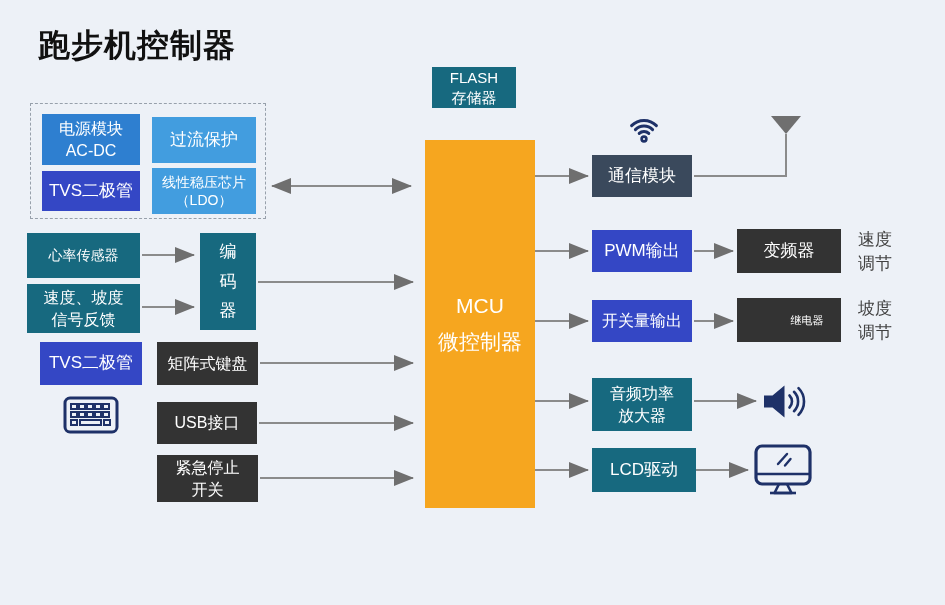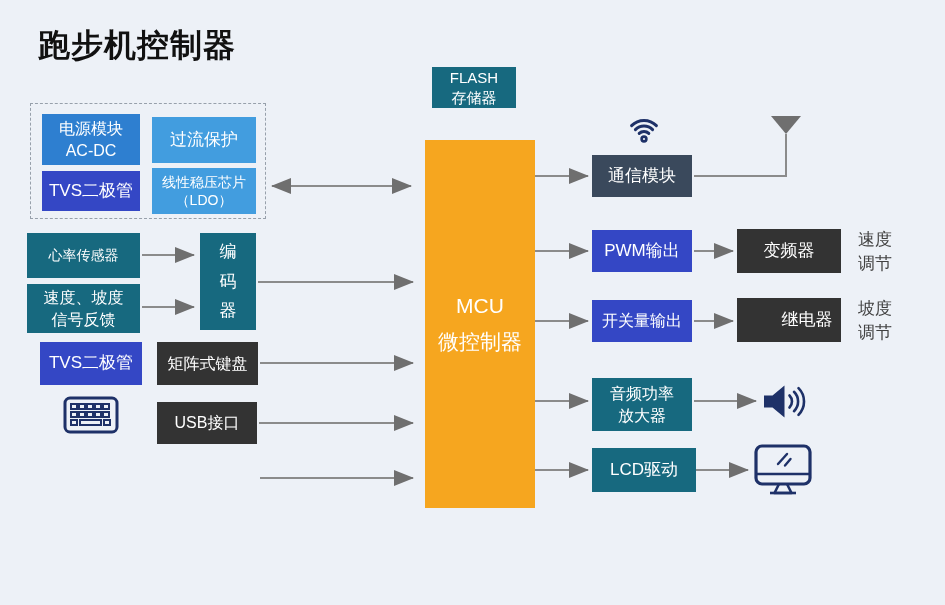--- a/index.html
+++ b/index.html
@@ -68,20 +68,22 @@
 
   <div class="block teal" style="left:27px;top:233px;width:113px;height:45px;font-size:14px;">心率传感器</div>
   <div class="block teal" style="left:27px;top:284px;width:113px;height:49px;font-size:16px;">速度、坡度
 信号反馈</div>
   <div class="block teal" style="left:200px;top:233px;width:56px;height:97px;font-size:17px;line-height:1.75;">编
 码
 器</div>
   <div class="block indigo" style="left:40px;top:342px;width:102px;height:43px;font-size:17px;">TVS二极管</div>
   <div class="block dark" style="left:157px;top:342px;width:101px;height:43px;font-size:16px;">矩阵式键盘</div>
   <div class="block dark" style="left:157px;top:402px;width:100px;height:42px;font-size:16px;">USB接口</div>
+  <div class="block dark" style="left:157px;top:455px;width:101px;height:47px;font-size:16px;">紧急停止
+开关</div>
 
   <span class="icon-wrap" style="left:63px;top:396px;">
     <svg width="56" height="38" viewBox="0 0 56 38">
       <rect class="ico-stroke" x="2" y="2" width="52" height="34" rx="5" stroke-width="3"></rect>
       <g class="ico-stroke" stroke-width="2">
         <rect x="8" y="8" width="6" height="5"></rect>
           <rect x="16" y="8" width="6" height="5"></rect>
           <rect x="24" y="8" width="6" height="5"></rect>
           <rect x="32" y="8" width="6" height="5"></rect>
           <rect x="40" y="8" width="6" height="5"></rect>
@@ -112,21 +114,21 @@
       <circle class="ico-stroke" cx="17" cy="25" r="2.4" stroke-width="2.6"></circle>
     </svg>
   </span>
 
   <div class="block navy" style="left:592px;top:155px;width:100px;height:42px;font-size:17px;">通信模块</div>
   <div class="block indigo" style="left:592px;top:230px;width:100px;height:42px;font-size:17px;">PWM输出</div>
   <div class="block dark" style="left:737px;top:229px;width:104px;height:44px;font-size:17px;">变频器</div>
   <div class="note" style="left:858px;top:228px;">速度
 调节</div>
   <div class="block indigo" style="left:592px;top:300px;width:100px;height:42px;font-size:16px;">开关量输出</div>
-  <div class="block dark" style="left:737px;top:298px;width:104px;height:44px;font-size:17px;padding-left:36px;">继电器</div>
+  <div class="block dark" style="left:737px;top:298px;width:104px;height:44px;font-size:11px;padding-left:36px;">继电器</div>
   <div class="note" style="left:858px;top:297px;">坡度
 调节</div>
   <div class="block teal" style="left:592px;top:378px;width:100px;height:53px;font-size:16px;">音频功率
 放大器</div>
   <div class="block teal" style="left:592px;top:448px;width:104px;height:44px;font-size:17px;">LCD驱动</div>
 
   <span class="icon-wrap" style="left:762px;top:383px;">
     <svg width="50" height="37" viewBox="0 0 50 37">
       <path class="ico-fill" d="M2,12.5 h8.5 L22.5,2.5 v32 L10.5,24.5 H2 Z"></path>
       <g class="ico-stroke" stroke-width="2.6" stroke-linecap="round">

